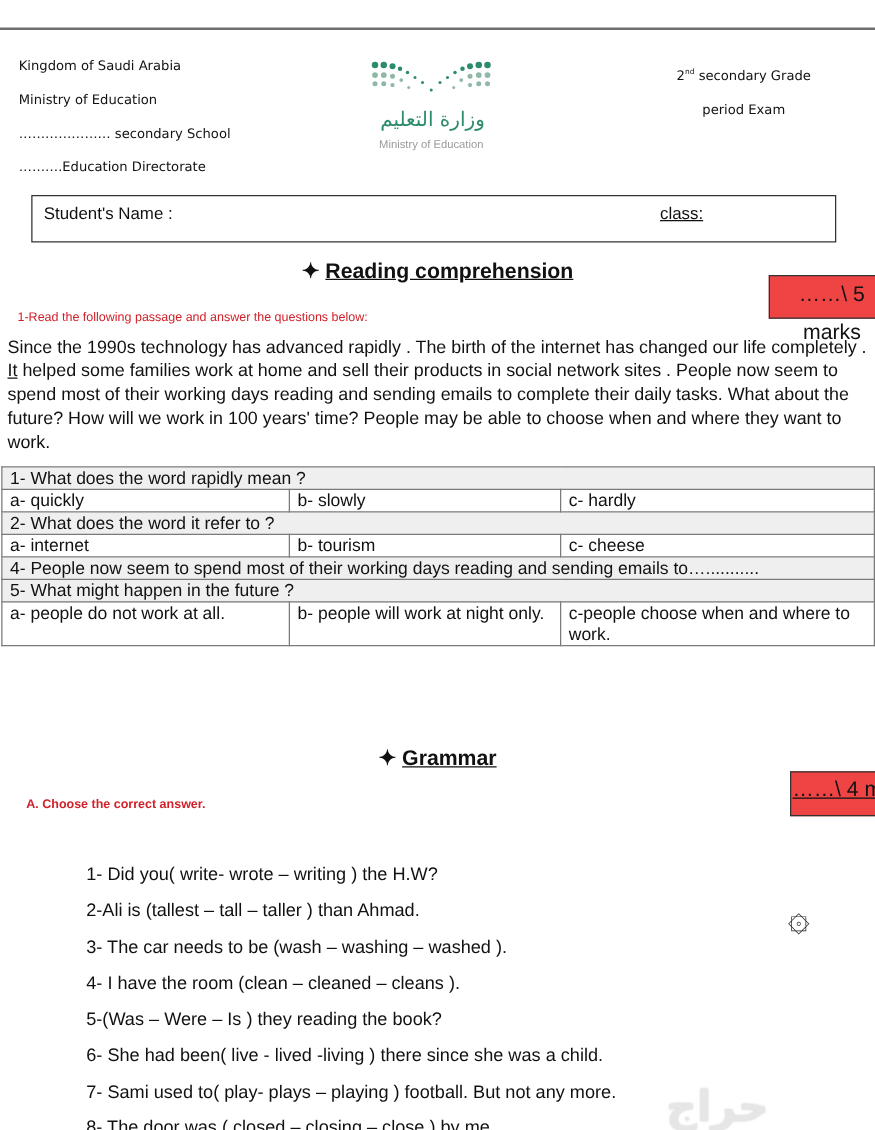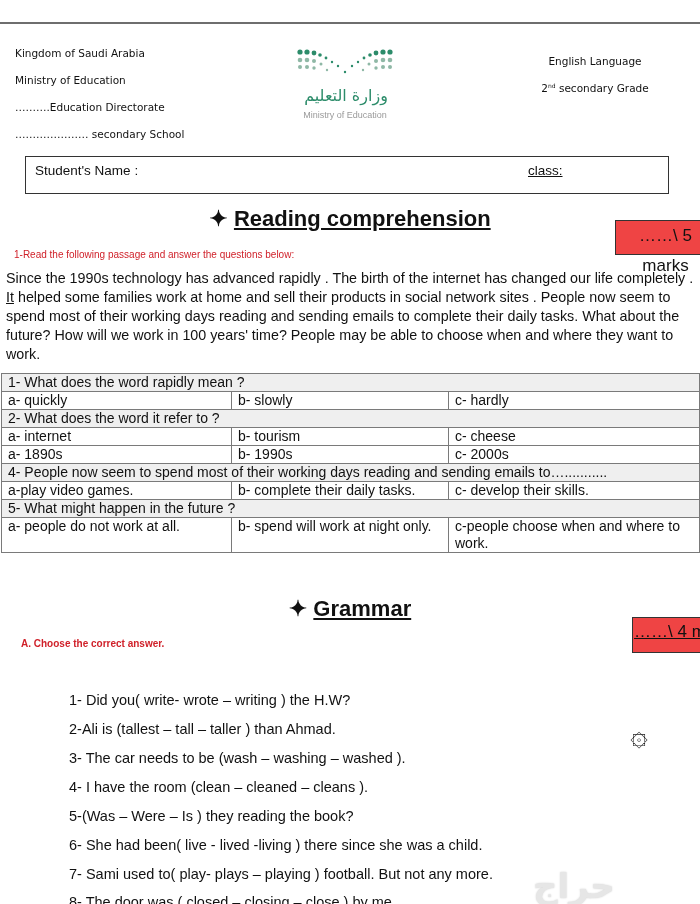--- a/index.html
+++ b/index.html
@@ -7,21 +7,21 @@
   .abs { position:absolute; }
   .topline { left:0; top:22px; width:700px; height:0; border-top:2px solid #6e6e6e; }
   .hdr-left { left:15px; top:40px; font-family:"DejaVu Sans", sans-serif; font-size:10.5px; line-height:27px; color:#111; }
   .hdr-right { left:520px; top:48px; width:150px; font-family:"DejaVu Sans", sans-serif; font-size:10.5px; line-height:27px; text-align:center; color:#111; }
   .hdr-right sup { font-size:6px; vertical-align:super; line-height:0; }
   .logo { left:290px; top:46px; width:110px; height:80px; }
   .logo-ar { position:absolute; left:6px; top:40px; width:100px; font-family:"DejaVu Sans", sans-serif; font-size:16px; color:#2c8c6a; text-align:center; }
   .logo-en { position:absolute; left:0; top:64px; width:110px; font-size:9px; color:#9a9a9a; text-align:center; }
   .name-box { left:25px; top:156px; width:642px; height:36px; border:1.5px solid #333; }
   .name-box .lbl { position:absolute; top:6px; font-size:13.5px; }
-  .section-title { font-size:22px; font-weight:bold; text-align:center; }
+  .section-title { font-size:17px; font-weight:bold; text-align:center; }
   .section-title .u { text-decoration:underline; }
   .marks-box { border:1.5px solid #333; font-size:17px; text-align:center; background:#ef4444;margin-left:48px; }
   .instr { color:#d0212a; font-size:10px; }
   .passage { left:6px; top:269px; width:690px; font-size:14.3px; line-height:19px; }
   .passage .it { font-weight:normal; text-decoration:underline; }
   table.q { position:absolute; left:1px; top:373px; width:699px; border-collapse:collapse; font-size:14px; }
   table.q td { border:1.2px solid #7a7a7a; padding:0 6px; height:16px; line-height:17px; vertical-align:top; }
   table.q tr.qrow td { background:#efefef; }
   table.q td.c1 { width:217px; }
   table.q td.c2 { width:204px; }
@@ -30,22 +30,22 @@
   .watermark { left:533px; top:866px; width:160px; height:36px; font-size:34px; color:#e6e6e6; font-weight:bold; font-family:"DejaVu Sans", sans-serif; text-shadow:0 0 2px #cfcfcf; letter-spacing:2px; }
 </style>
 </head>
 <body>
 
 <div class="abs topline"></div>
 
 <div class="abs hdr-left">
   <div>Kingdom of Saudi Arabia</div>
   <div>Ministry of Education</div>
+  <div>………………… secondary School</div>
   <div>……….Education Directorate</div>
-  <div>………………… secondary School</div>
 </div>
 
 <div class="abs logo">
   <svg width="110" height="40" viewBox="0 0 110 40">
     <g fill="#2c8c6a">
       <circle cx="10" cy="6" r="2.6"></circle>
         <circle cx="17" cy="6" r="2.6"></circle>
         <circle cx="24" cy="7" r="2.4"></circle>
         <circle cx="30" cy="9" r="1.8"></circle>
         <circle cx="36" cy="12" r="1.4"></circle>
@@ -77,22 +77,22 @@
         <circle cx="93" cy="21" r="2"></circle>
         <circle cx="86" cy="22" r="1.7"></circle>
         <circle cx="73" cy="24" r="1.2"></circle>
     </g>
   </svg>
   <div class="logo-ar">وزارة التعليم</div>
   <div class="logo-en">Ministry of Education</div>
 </div>
 
 <div class="abs hdr-right">
-  <div>English Language</div>
   <div><span>2</span><sup>nd</sup><span> secondary Grade</span></div>
+  <div>period Exam</div>
 </div>
 
 <div class="abs name-box">
   <span class="lbl" style="left:9px;">Student's Name :</span>
   <span class="lbl" style="left:502px;text-decoration:underline;">class:</span>
 </div>
 
 <div class="abs section-title" style="left:150px; top:206px; width:400px;">
   <span>✦</span>
   <span class="u">Reading comprehension</span>
@@ -115,39 +115,29 @@
     <td>c- hardly</td>
   </tr>
   <tr class="qrow">
         <td colspan="3">2-  What does the word it refer to ?</td>
       </tr>
   <tr>
     <td class="c1">a-  internet</td>
     <td class="c2">b- tourism</td>
     <td>c- cheese</td>
   </tr>
-  <tr>
-    <td class="c1">a- 1890s</td>
-    <td class="c2">b- 1990s</td>
-    <td>c- 2000s</td>
-  </tr>
   <tr class="qrow">
         <td colspan="3">4- People now seem to spend most of their working days reading and sending emails to…...........</td>
       </tr>
-  <tr>
-    <td class="c1">a-play video games.</td>
-    <td class="c2">b- complete their daily tasks.</td>
-    <td>c- develop their skills.</td>
-  </tr>
   <tr class="qrow">
         <td colspan="3">5-  What might happen in the future ?</td>
       </tr>
   <tr>
     <td class="c1">a- people do not work at all.</td>
-    <td class="c2">b- spend will work at night only.</td>
+    <td class="c2">b- people will work at night only.</td>
     <td>c-people choose when and where to work.</td>
   </tr>
 </tbody>
   </table>
 
 <div class="abs section-title" style="left:200px; top:596px; width:300px;">
   <span>✦</span>
   <span class="u">Grammar</span>
 </div>
 

